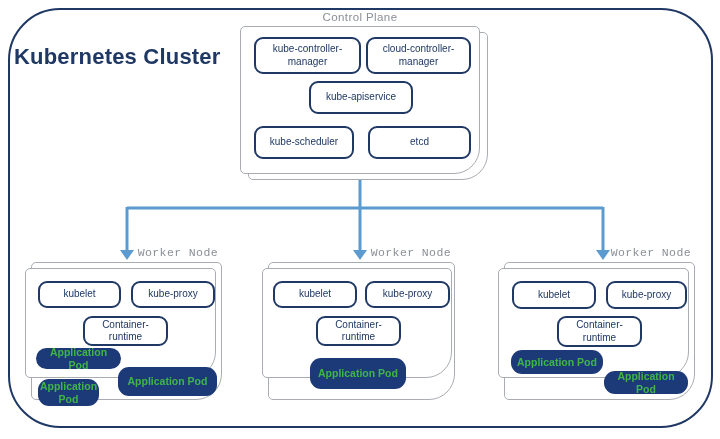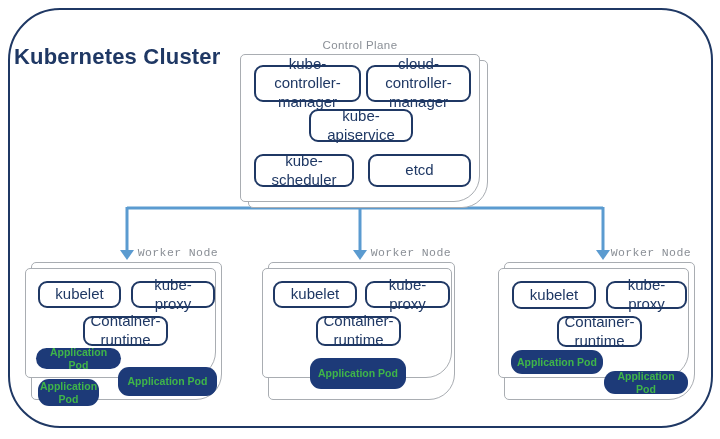--- a/index.html
+++ b/index.html
@@ -25,31 +25,31 @@
   .cluster-title{
     position:absolute;left:14px;top:44px;
     font-size:22px;font-weight:600;color:var(--navy);letter-spacing:.2px;
   }
   
   .sheet{
     position:absolute;background:#fff;border:1.5px solid var(--gray-border);
     border-radius:5px 5px 26px 5px;box-sizing:border-box;
   }
   
-  .cp-wrap{position:absolute;left:240px;top:11px;width:248px;height:164px;margin-top:28px;}
+  .cp-wrap{position:absolute;left:240px;top:11px;width:248px;height:164px;}
   .cp-label{
     position:absolute;left:0;top:0;width:240px;text-align:center;
     font-size:11.5px;color:var(--gray-label);letter-spacing:.4px;
   }
   .cp-back{left:8px;top:21px;width:240px;height:148px;}
   .cp-front{left:0;top:15px;width:240px;height:148px;}
   .comp{
     position:absolute;display:flex;align-items:center;justify-content:center;
     background:#fff;border:2px solid var(--navy);border-radius:9px;
-    color:var(--navy);font-size:15px;line-height:1.25;text-align:center;
+    color:var(--navy);font-size:10px;line-height:1.25;text-align:center;
     box-sizing:border-box;padding:1px 4px;
   }
   .pod{
     position:absolute;display:flex;align-items:center;justify-content:center;
     background:var(--pod-fill);border-radius:11px;
     color:var(--pod-text);font-size:10.5px;font-weight:700;line-height:1.15;
     text-align:center;box-sizing:border-box;padding:1px 3px;
   }
   
   .node{position:absolute;width:197px;height:164px;}

